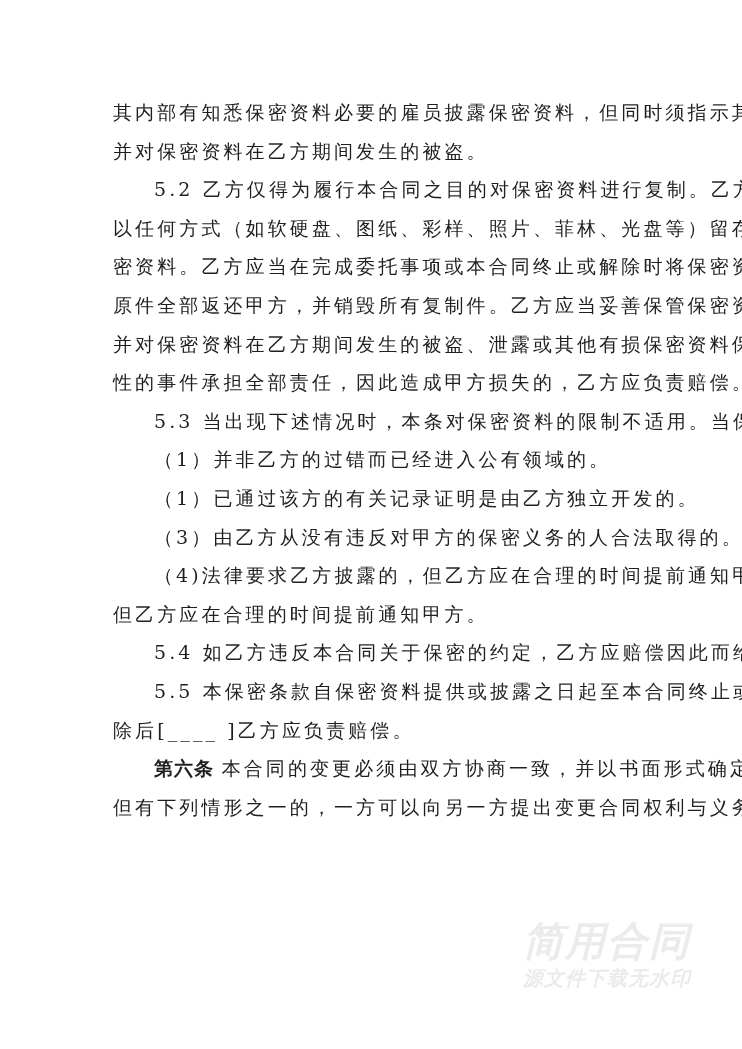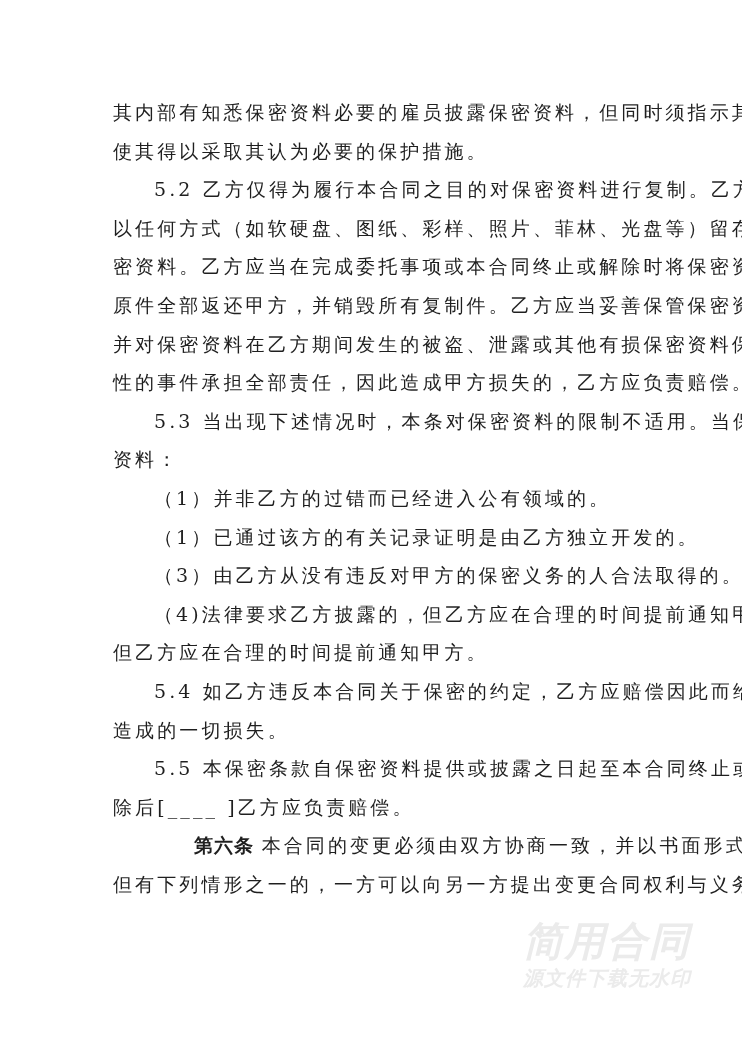--- a/index.html
+++ b/index.html
@@ -23,21 +23,21 @@
   }
   .line {
     height: 38.6px;
     line-height: 38.6px;
     font-size: 19px;
     white-space: nowrap;
     letter-spacing: 3.1px;
     overflow: visible;
   }
   .indent { padding-left: 41px; }
-  .bold { font-weight: bold; letter-spacing: 1px; margin-left: 40px; }
+  .bold { font-weight: bold; letter-spacing: 1px; }
   .watermark {
     position: absolute;
     left: 512px;
     top: 918px;
     width: 190px;
     text-align: center;
     color: #ebebeb;
     font-family: "DejaVu Sans", sans-serif;
     font-style: italic;
     font-weight: bold;
@@ -52,36 +52,34 @@
     font-size: 20px;
     line-height: 28px;
     letter-spacing: 1px;
   }
 </style>
 </head>
 <body>
 
 <div class="page">
   <div class="line">其内部有知悉保密资料必要的雇员披露保密资料，但同时须指示其雇</div>
-  <div class="line">使其得以采取其认为必要的保护措施。</div>
+  <div class="line">并对保密资料在乙方期间发生的被盗。</div>
   <div class="line indent">5.2 乙方仅得为履行本合同之目的对保密资料进行复制。乙方不得</div>
   <div class="line">以任何方式（如软硬盘、图纸、彩样、照片、菲林、光盘等）留存保</div>
   <div class="line">密资料。乙方应当在完成委托事项或本合同终止或解除时将保密资料</div>
   <div class="line">原件全部返还甲方，并销毁所有复制件。乙方应当妥善保管保密资料，</div>
   <div class="line">并对保密资料在乙方期间发生的被盗、泄露或其他有损保密资料保密</div>
   <div class="line">性的事件承担全部责任，因此造成甲方损失的，乙方应负责赔偿。</div>
   <div class="line indent">5.3 当出现下述情况时，本条对保密资料的限制不适用。当保密</div>
-  <div class="line">资料：</div>
   <div class="line indent">（1）并非乙方的过错而已经进入公有领域的。</div>
   <div class="line indent">（1）已通过该方的有关记录证明是由乙方独立开发的。</div>
   <div class="line indent">（3）由乙方从没有违反对甲方的保密义务的人合法取得的。或</div>
   <div class="line indent">（4)法律要求乙方披露的，但乙方应在合理的时间提前通知甲方，</div>
   <div class="line">但乙方应在合理的时间提前通知甲方。</div>
   <div class="line indent">5.4 如乙方违反本合同关于保密的约定，乙方应赔偿因此而给甲方</div>
-  <div class="line">造成的一切损失。</div>
   <div class="line indent">5.5 本保密条款自保密资料提供或披露之日起至本合同终止或解</div>
   <div class="line">除后[____ ]乙方应负责赔偿。</div>
   <div class="line indent">
     <span class="bold">第六条 </span><span>本合同的变更必须由双方协商一致，并以书面形式确定。</span>
   </div>
   <div class="line">但有下列情形之一的，一方可以向另一方提出变更合同权利与义务的</div>
 </div>
 
 <div class="watermark">
   <div class="wm-title">简用合同</div>

